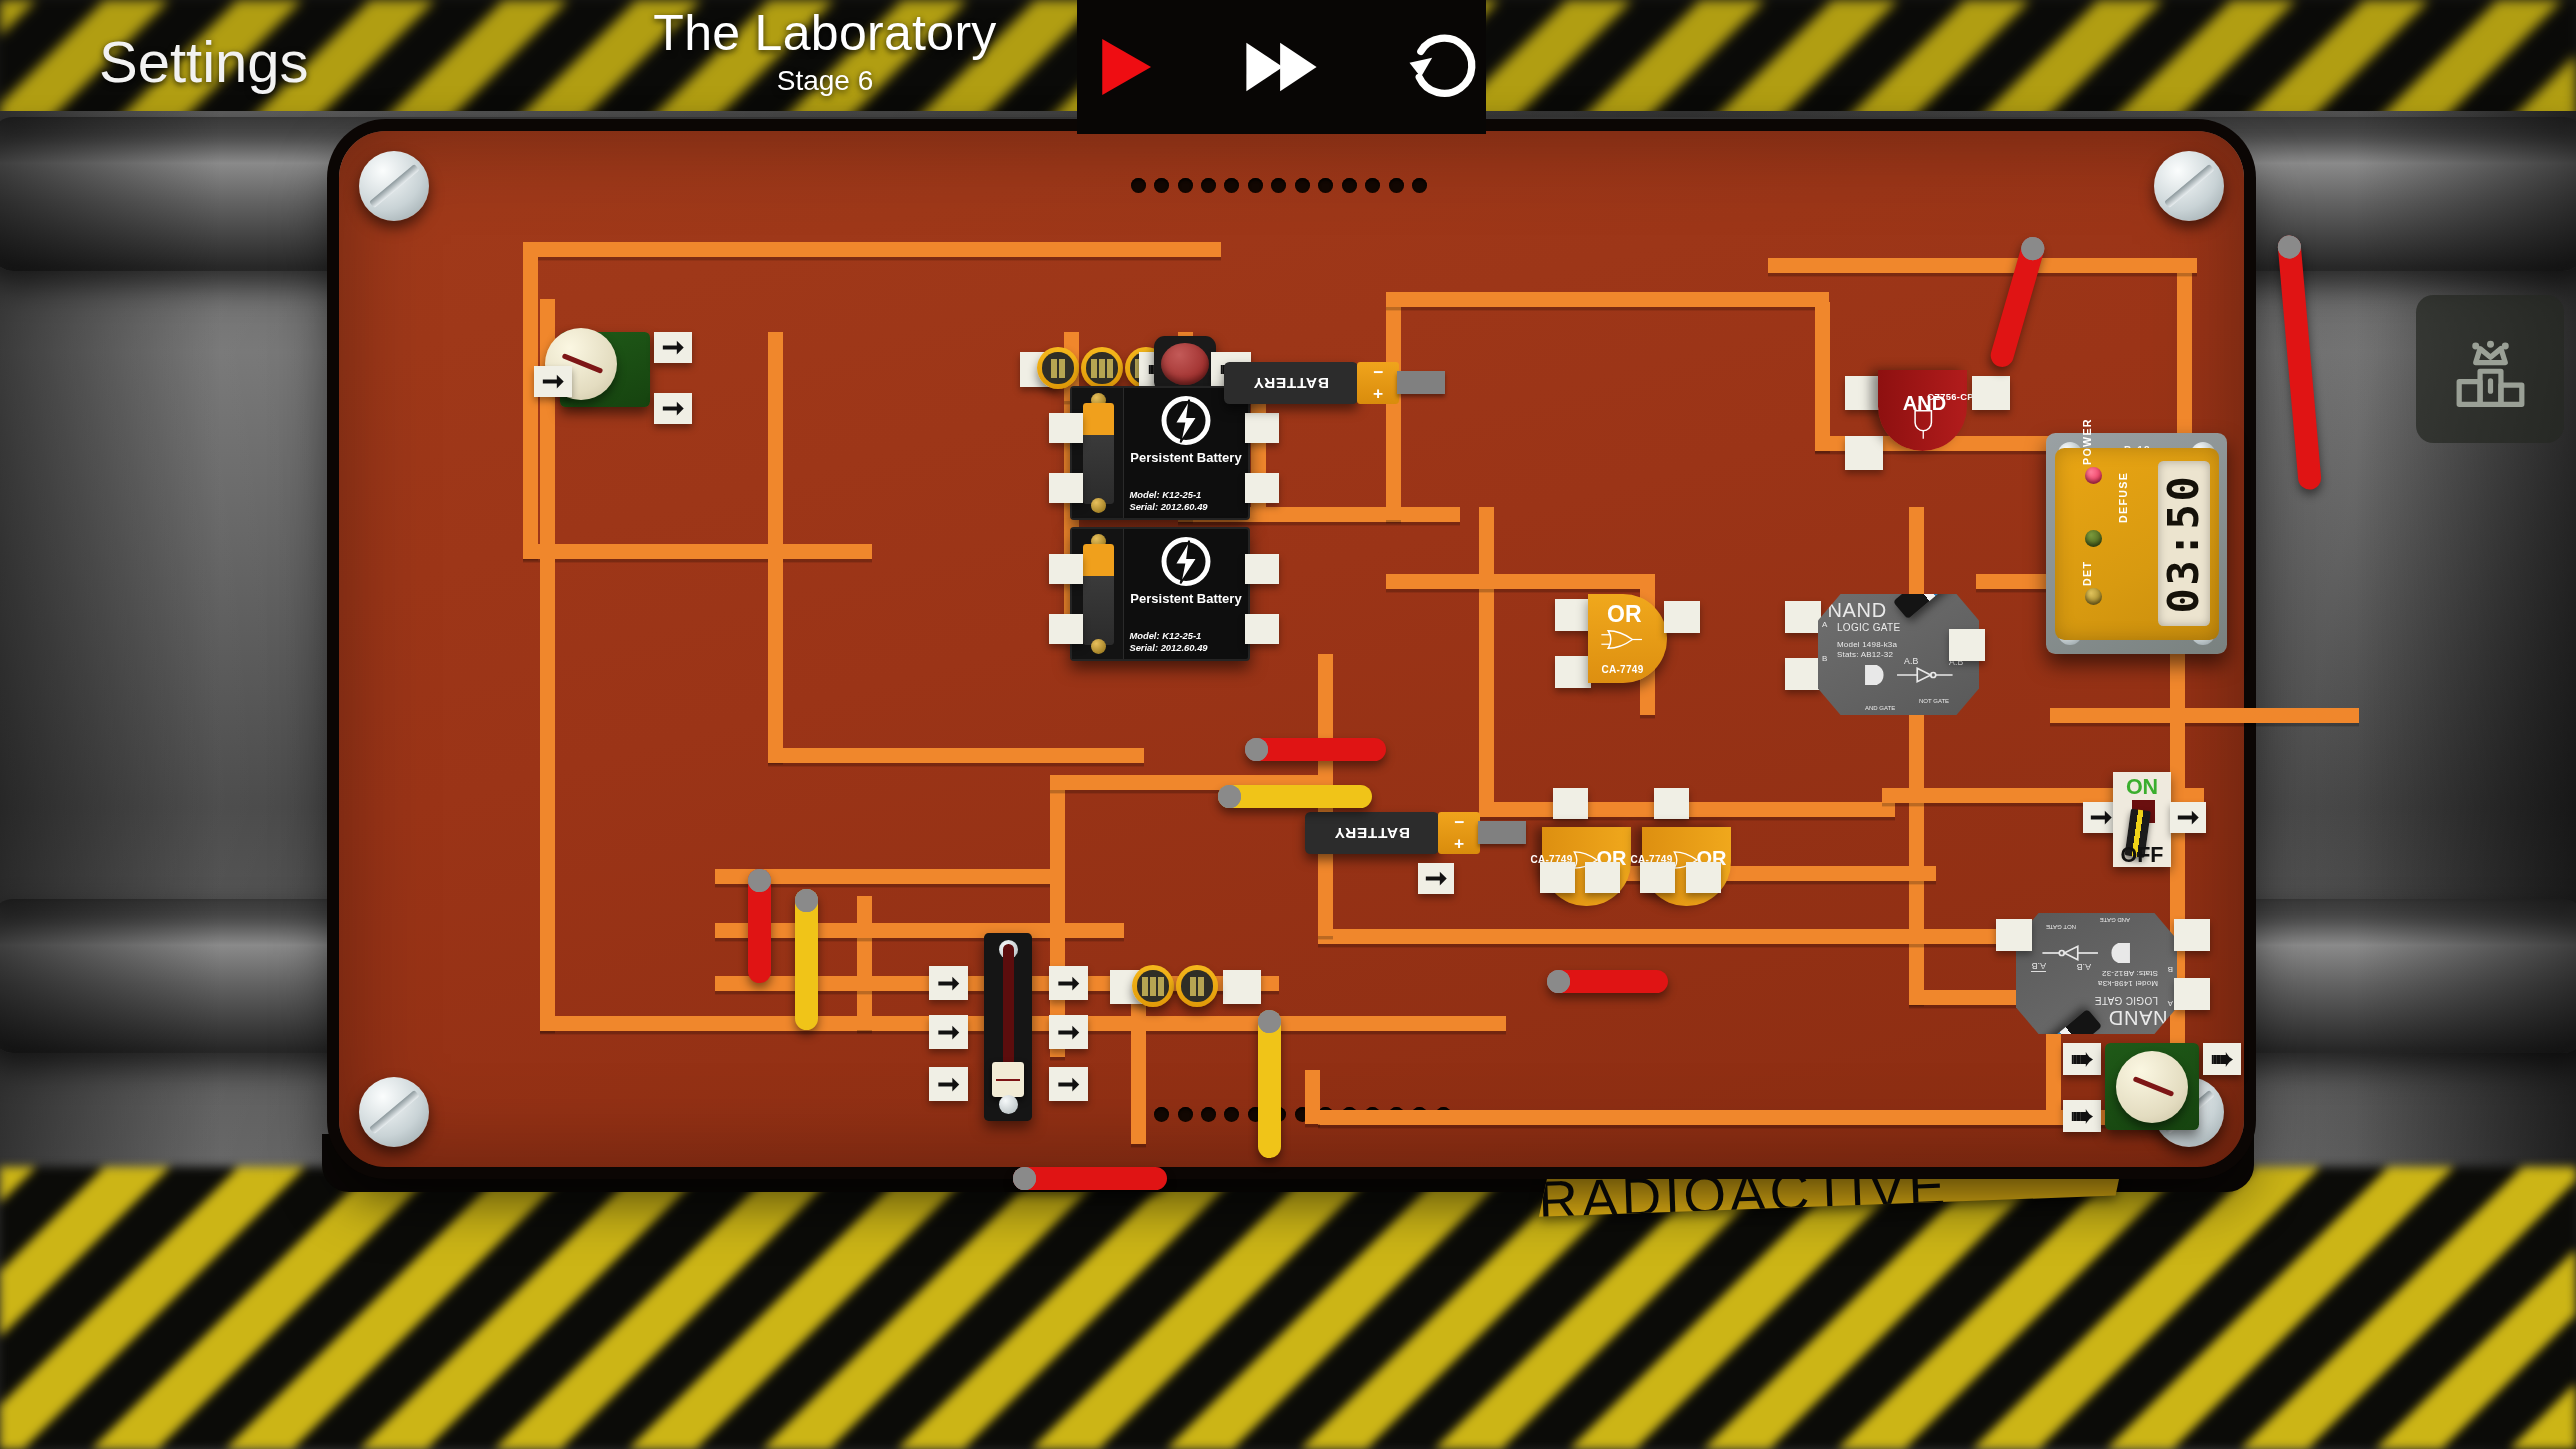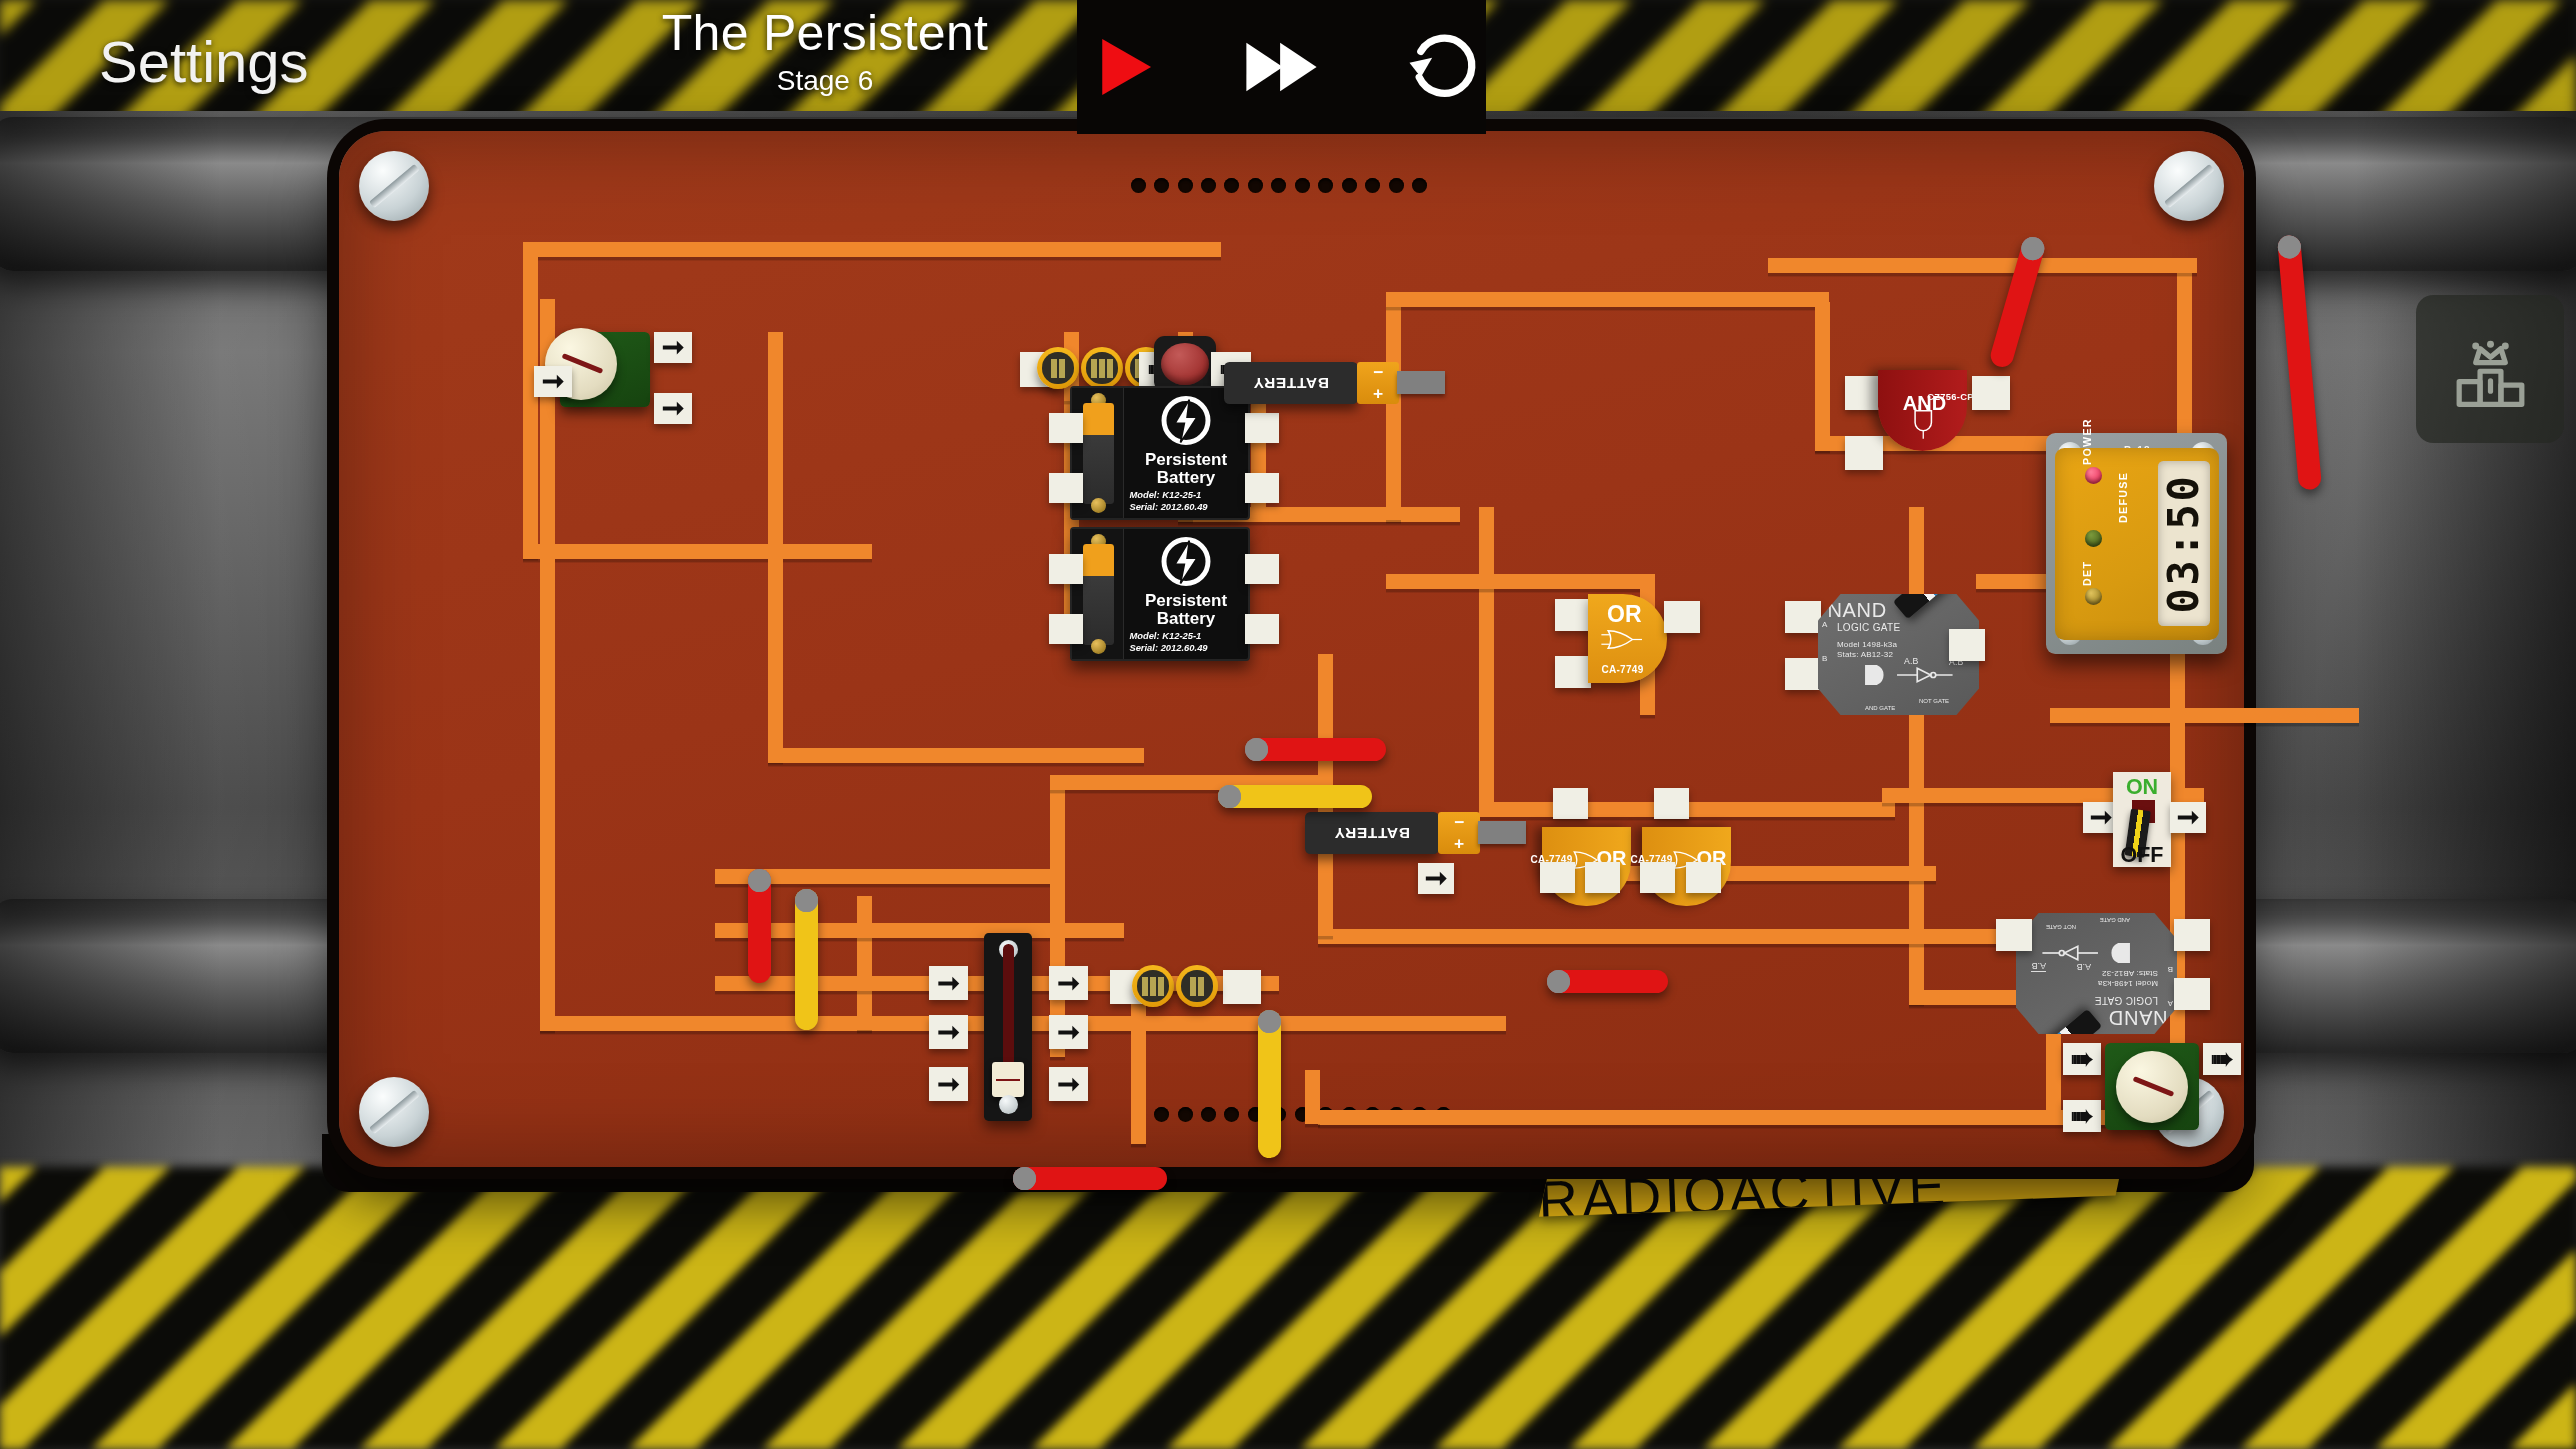--- a/index.html
+++ b/index.html
@@ -183,21 +183,21 @@
     box-shadow:0 8px 16px rgba(0,0,0,.55);
   }
   .pbat-cell{ width:52px; position:relative; background:#131313;
               border-right:1.3px solid #2a2a2a; }
   .pbat-cellbody{ position:absolute; left:10.7px; top:14.8px; width:31px; height:101px;
      background:linear-gradient(180deg,#f0a01c 0%,#f0a01c 32%,#3a3a3a 32%,#2b2b2b 100%);
      border-radius:3.4px; }
   .pbat-screw{ position:absolute; left:19px; width:14.8px; height:14.8px; border-radius:50%;
      background:radial-gradient(circle at 35% 30%,#e8c05c,#8a6a12); }
   .pbat-face{ flex:1; position:relative; color:#fff; text-align:center; }
-  .pbat-name{ position:absolute; left:0; right:0; top:63px; font-size:17px;
+  .pbat-name{ position:absolute; left:0; right:0; top:63px; font-size:13px;
               font-weight:700; line-height:1.05; }
   .pbat-meta{ position:absolute; left:5.4px; right:2.7px; bottom:5.4px; font-size:9.4px;
               font-weight:700; text-align:left; font-style:italic; line-height:1.25; }
   .bolt-logo{ position:absolute; left:50%; top:5.4px; transform:translateX(-50%);
               width:55px; height:55px; }
 
   
   .battery{ position:absolute; width:134px; height:42px; background:#2c2c2c;
             border-radius:5.4px; box-shadow:0 6px 10.7px rgba(0,0,0,.5);
             display:flex; align-items:center; justify-content:center; }
@@ -725,21 +725,21 @@
       </div>
       <div class="ctrl">
         <svg viewBox="0 0 100 100" width="81" height="81">
           <path d="M22 30 A34 34 0 1 1 20 62" fill="none" stroke="#fff" stroke-width="9" stroke-linecap="round"></path>
           <polygon points="8,44 36,38 22,62" fill="#fff"></polygon>
         </svg>
       </div>
     </div>
 
     <div class="title-wrap">
-      <div class="title-main">The Persistent</div>
+      <div class="title-main">The Laboratory</div>
       <div class="title-sub">Stage 6</div>
     </div>
 
     <div class="settings-label">Settings</div>
 
   </div>
 
   <div class="leaderboard">
     <svg viewBox="0 0 100 100" width="87" height="87">
       <g fill="none" stroke="#9aa096" stroke-width="6" stroke-linejoin="round">

